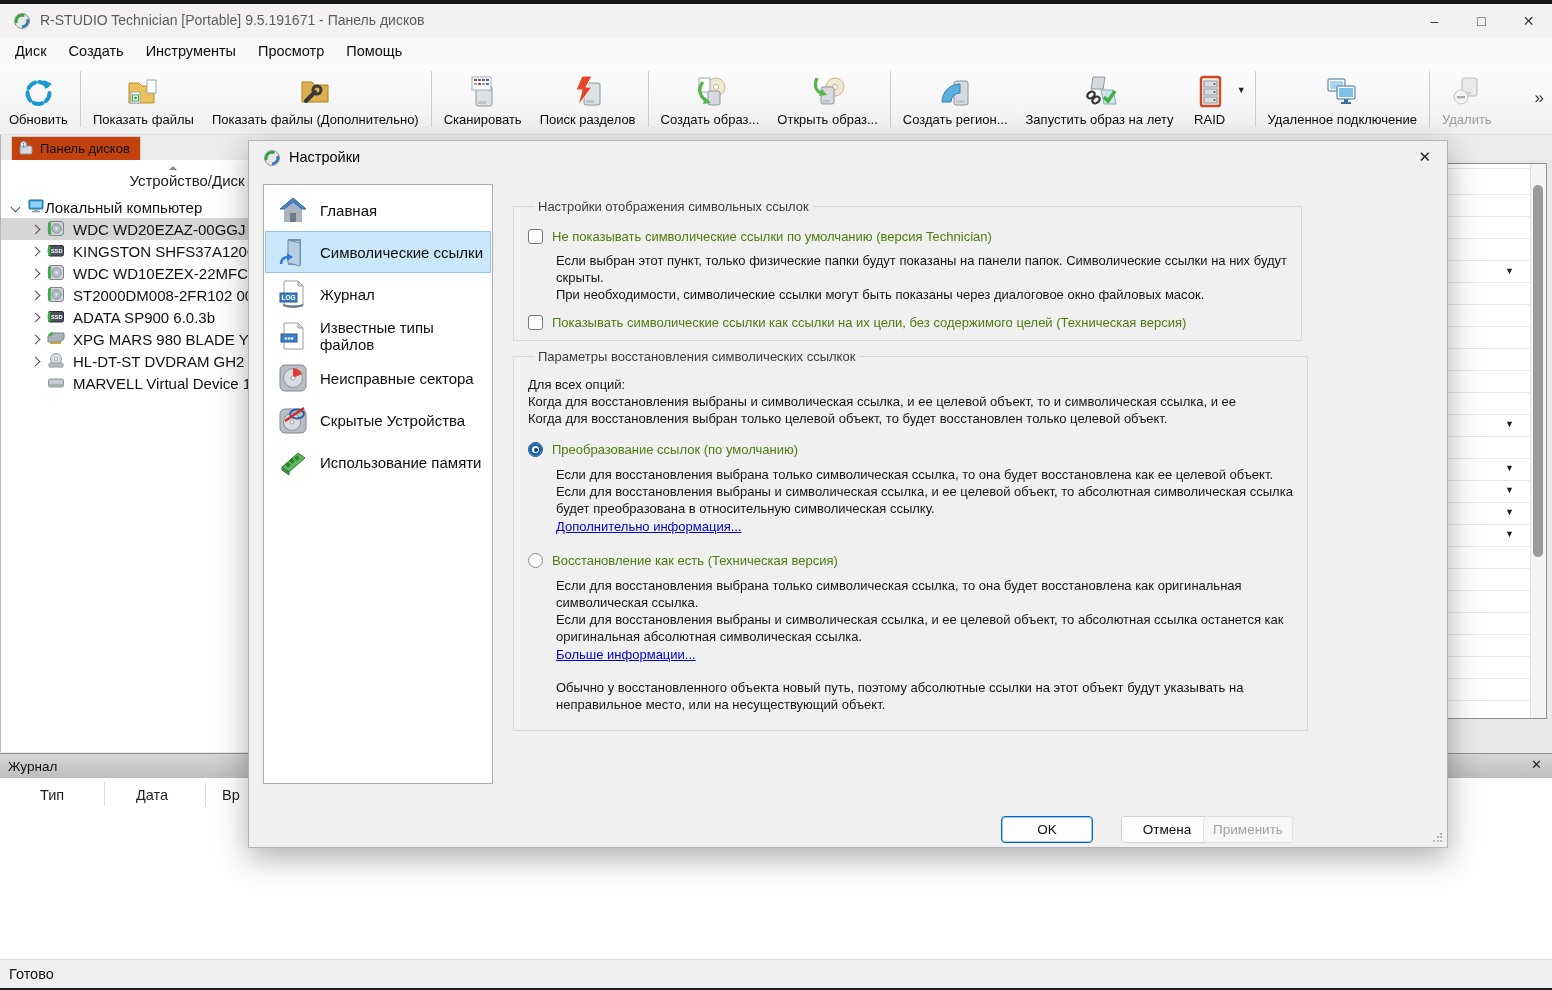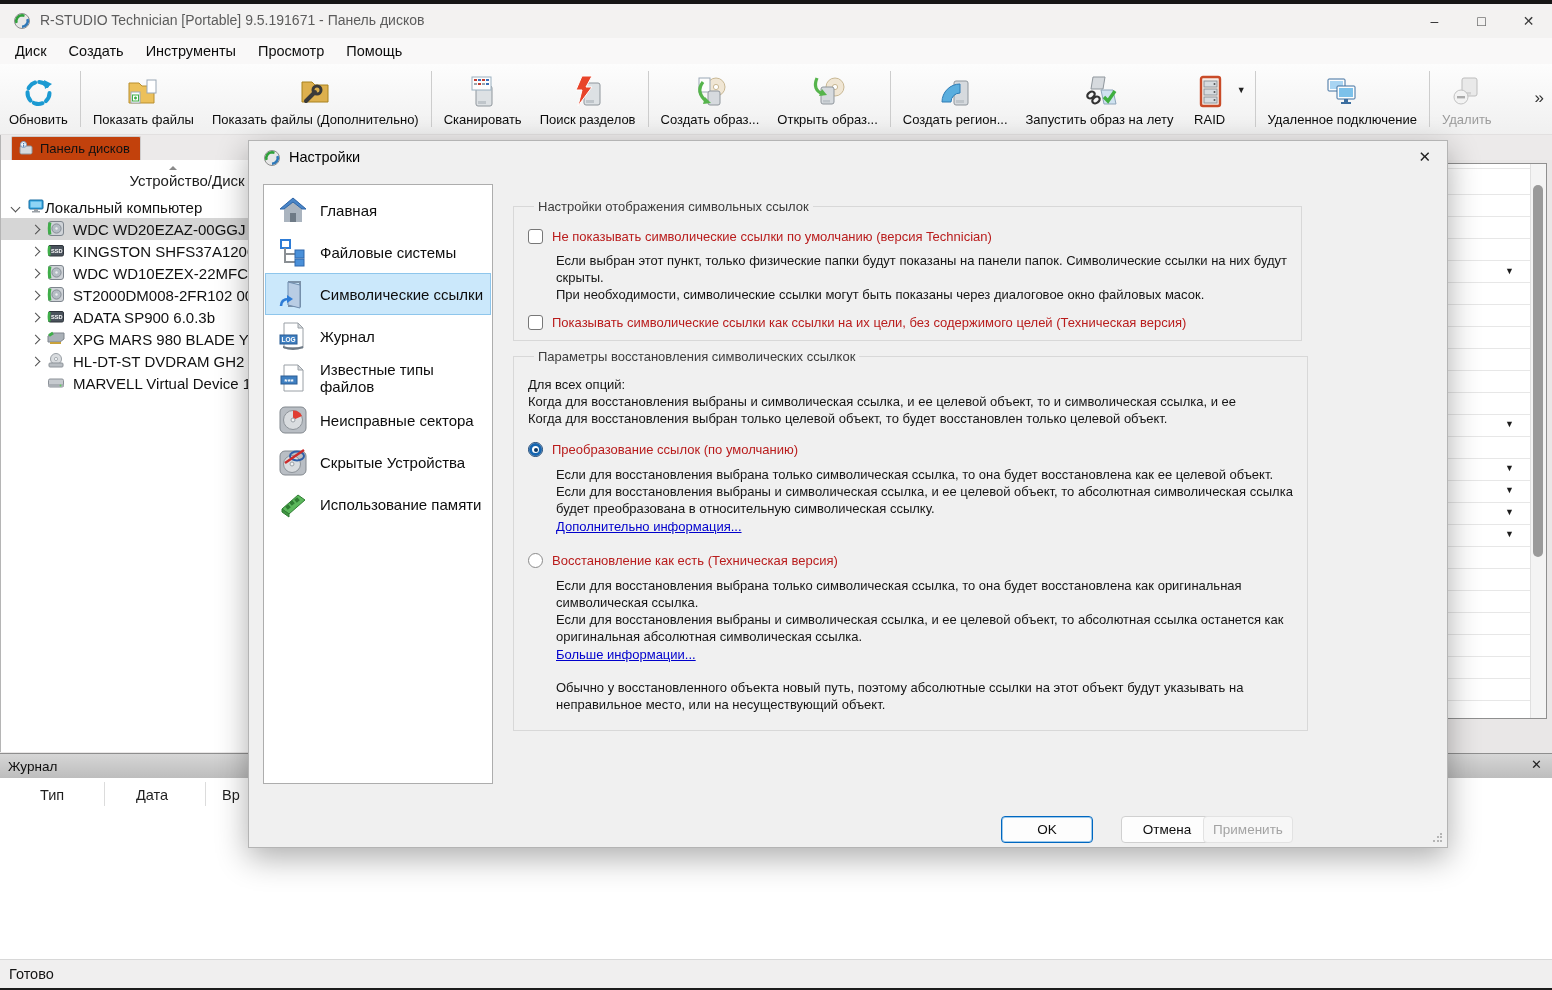--- a/index.html
+++ b/index.html
@@ -81,21 +81,21 @@
   fieldset { position:absolute; border:1px solid #d8d8d8; background:transparent; }
   fieldset legend { font-size:13px; color:#3c3c3c; padding:0 4px; margin-left:6px; }
   #fs-display { left:264px; top:58px; width:780px; height:142px; padding:6px 14px; }
   #fs-recovery { left:264px; top:208px; width:780px; height:382px; padding:4px 14px; }
   .cbrow, .rbrow { display:flex; align-items:center; gap:9px; }
   .cbrow { margin-top:9px; }
   .checkbox { width:15px; height:15px; background:#fff; border:1px solid #777; border-radius:3px; flex:0 0 15px; }
   .radio { width:15px; height:15px; border-radius:50%; background:#fff; border:1px solid #8a8a8a; flex:0 0 15px; position:relative; }
   .radio.checked { border:1px solid #123f70; box-shadow:inset 0 0 0 3px #1565b0; }
   .radio.checked::after { content:""; position:absolute; left:4.5px; top:4.5px; width:4px; height:4px; border-radius:50%; background:#0d3a67; }
-  .lbl13 { font-size:13px; color:#b91c1c; }
+  .lbl13 { font-size:13px; color:#4d7c0f; }
   .desc { margin-left:28px; font-size:13px; line-height:17px; color:#151515; }
   .desc div { white-space:nowrap; overflow:hidden; }
   .link { margin-left:28px; font-size:13px; color:#0000cc; text-decoration:underline; display:inline-block; }
   .introblock { margin-top:8px; font-size:13px; line-height:17px; color:#151515; }
   .introblock div { white-space:nowrap; overflow:hidden; }
 
   .dbtn { position:absolute; top:675px; height:27px; background:#fdfdfd; border:1px solid #d0d0d0; border-radius:4px; font-size:13.5px; color:#0d0d0d; display:flex; align-items:center; justify-content:center; }
   #btn-ok { left:752px; width:92px; border:1px solid #0067c0; box-shadow:0 0 0 1px #9cc9ec inset; }
   #btn-cancel { left:853px; width:92px;margin-left:19px; }
   #btn-apply { left:954px; width:90px; color:#a3a3a3; background:#f7f7f7; border-color:#e2e2e2; }
@@ -444,31 +444,20 @@
     <div class="sitem">
       <span class="sico">
           <svg width="30" height="30" viewBox="0 0 30 30">
             <polygon points="15,3 28,14 24,14 24,27 6,27 6,14 2,14" fill="#aab4bf" stroke="#7b8globe7"></polygon>
             <polygon points="15,3 28,14 24,14 15,7 6,14 2,14" fill="#4a86c8" stroke="#2f66a8"></polygon>
             <rect x="12" y="18" width="6" height="9" fill="#6e7a86"></rect>
           </svg>
         </span>
       <span>Главная</span>
     </div>
-    <div class="sitem">
-      <span class="sico">
-          <svg width="30" height="30" viewBox="0 0 30 30">
-            <rect x="3" y="3" width="9" height="8" fill="#fff" stroke="#2e7cd6" stroke-width="2"></rect>
-            <path d="M7 11 v14 h10 M7 17 h10" fill="none" stroke="#8a8f94" stroke-width="2"></path>
-            <rect x="17" y="13" width="9" height="8" fill="#4a90d9" stroke="#2e66ab"></rect>
-            <rect x="17" y="22" width="9" height="7" fill="#4a90d9" stroke="#2e66ab"></rect>
-          </svg>
-        </span>
-      <span>Файловые системы</span>
-    </div>
     <div class="sitem selected">
       <span class="sico">
           <svg width="30" height="30" viewBox="0 0 30 30">
             <path d="M10 3 h12 v24 h-12" fill="none" stroke="#7d92a8" stroke-width="2"></path>
             <polygon points="10,3 22,6 22,29 10,26" fill="#b9cde4" stroke="#6f8cad"></polygon>
             <path d="M3 27 q0 -7 8 -7" fill="none" stroke="#2e7cd6" stroke-width="2.6"></path>
             <polygon points="9,16 15,20 9,24" fill="#2e7cd6"></polygon>
           </svg>
         </span>
       <span>Символические ссылки</span>

